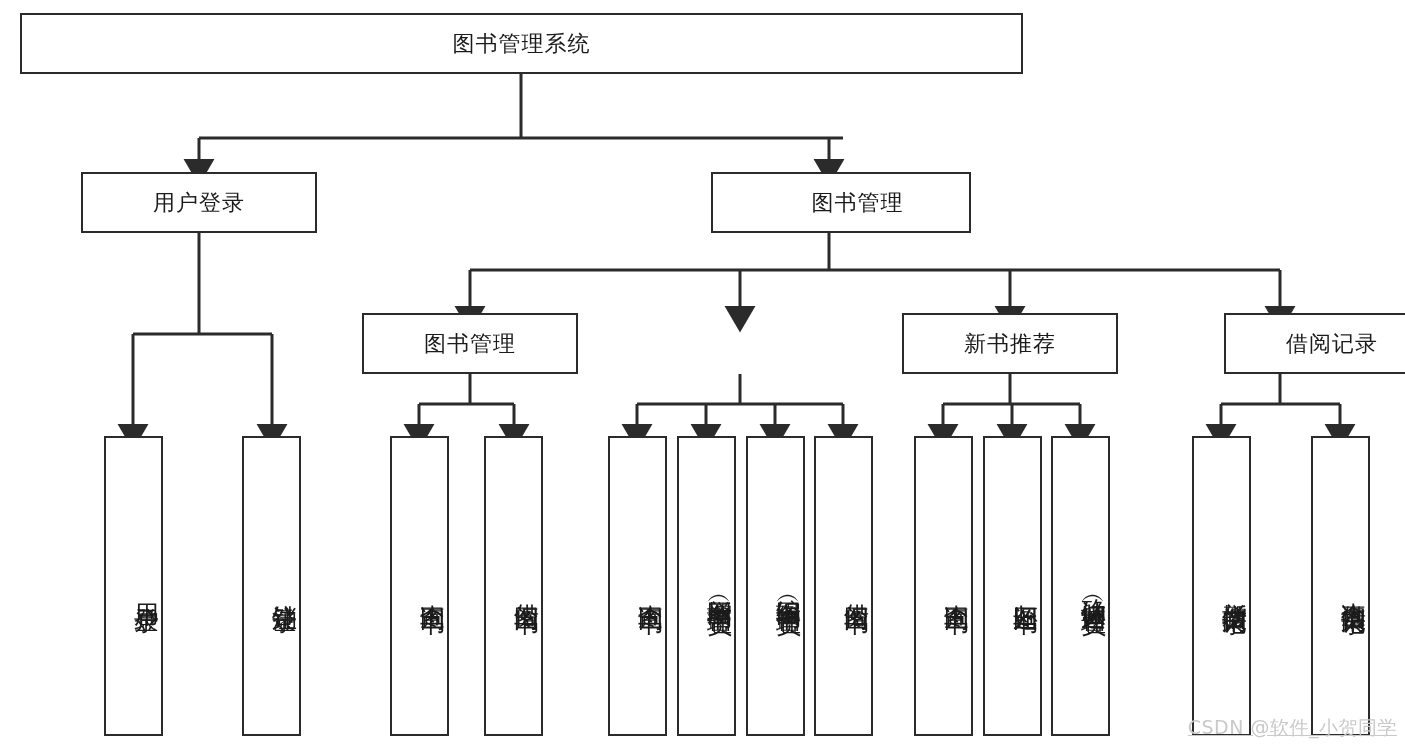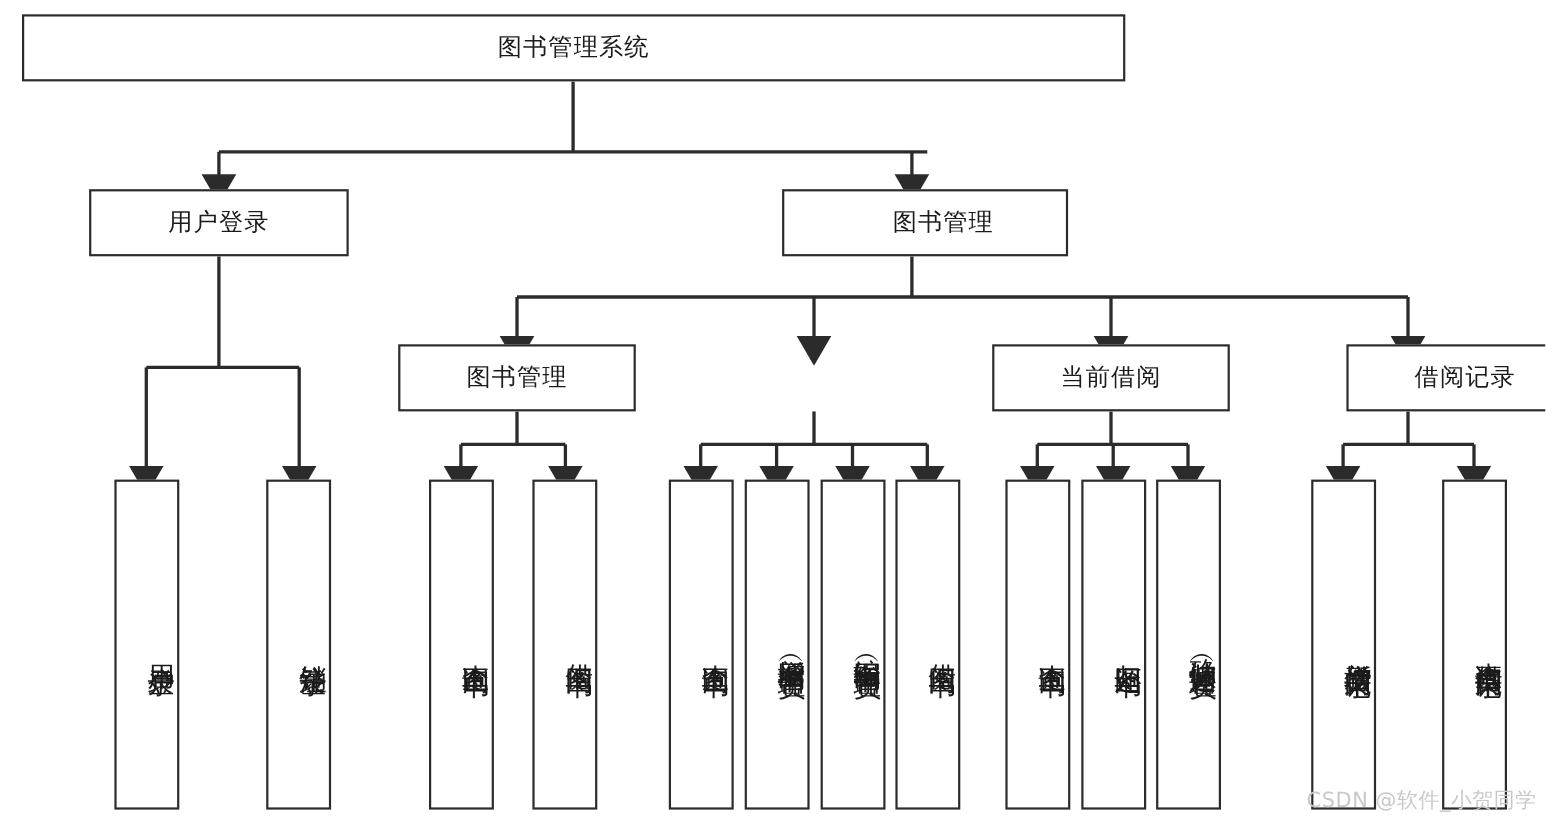--- a/index.html
+++ b/index.html
@@ -58,20 +58,21 @@
     white-space: nowrap;
   }
   #watermark {
     position: absolute;
     right: 8px;
     bottom: 6px;
     font-size: 19px;
     color: #c9c9c9;
     letter-spacing: 0.5px;
     white-space: nowrap;
+    text-decoration: underline;
   }
 </style>
 </head>
 <body>
 
 <div id="diagram-root">
 
   <svg id="edge-layer" viewBox="0 0 1405 747" width="1405" height="747" xmlns="http://www.w3.org/2000/svg">
     <defs>
       <marker id="arrow" viewBox="0 0 12 14" refX="2" refY="7" markerWidth="9" markerHeight="11" orient="auto-start-reverse">
@@ -130,21 +131,21 @@
     <span class="label">用户登录</span>
   </div>
   <div class="node horiz" style="left:711px; top:172px; width:260px; height:61px;padding-left:39px;">
     <span class="label">图书管理</span>
   </div>
 
   <div class="node horiz" style="left:362px; top:313px; width:216px; height:61px;">
     <span class="label">图书管理</span>
   </div>
   <div class="node horiz" style="left:902px; top:313px; width:216px; height:61px;">
-    <span class="label">当前借阅</span>
+    <span class="label">新书推荐</span>
   </div>
   <div class="node horiz" style="left:1224px; top:313px; width:216px; height:61px;">
     <span class="label">借阅记录</span>
   </div>
 
   <div class="node vert" style="left:104px; top:436px; width:59px; height:300px;">
     <span class="label">用户登录</span>
   </div>
   <div class="node vert" style="left:242px; top:436px; width:59px; height:300px;">
     <span class="label">注销登录</span>

